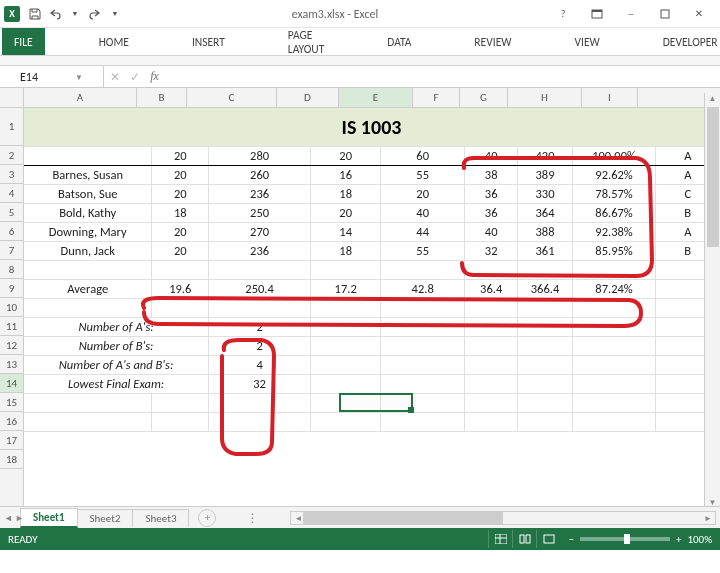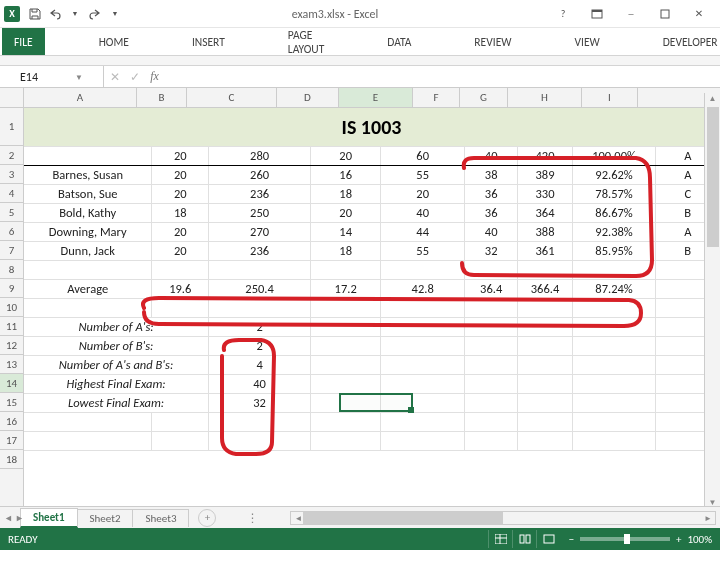--- a/index.html
+++ b/index.html
@@ -339,30 +339,20 @@
               <td colspan="2" class="ralign">Number of A's and B's:</td>
               <td>4</td>
               <td></td>
               <td></td>
               <td></td>
               <td></td>
               <td></td>
               <td></td>
             </tr>
         <tr>
-              <td colspan="2" class="ralign">Highest Final Exam:</td>
-              <td>40</td>
-              <td></td>
-              <td></td>
-              <td></td>
-              <td></td>
-              <td></td>
-              <td></td>
-            </tr>
-        <tr>
               <td colspan="2" class="ralign">Lowest Final Exam:</td>
               <td>32</td>
               <td></td>
               <td></td>
               <td></td>
               <td></td>
               <td></td>
               <td></td>
             </tr>
         <tr>

